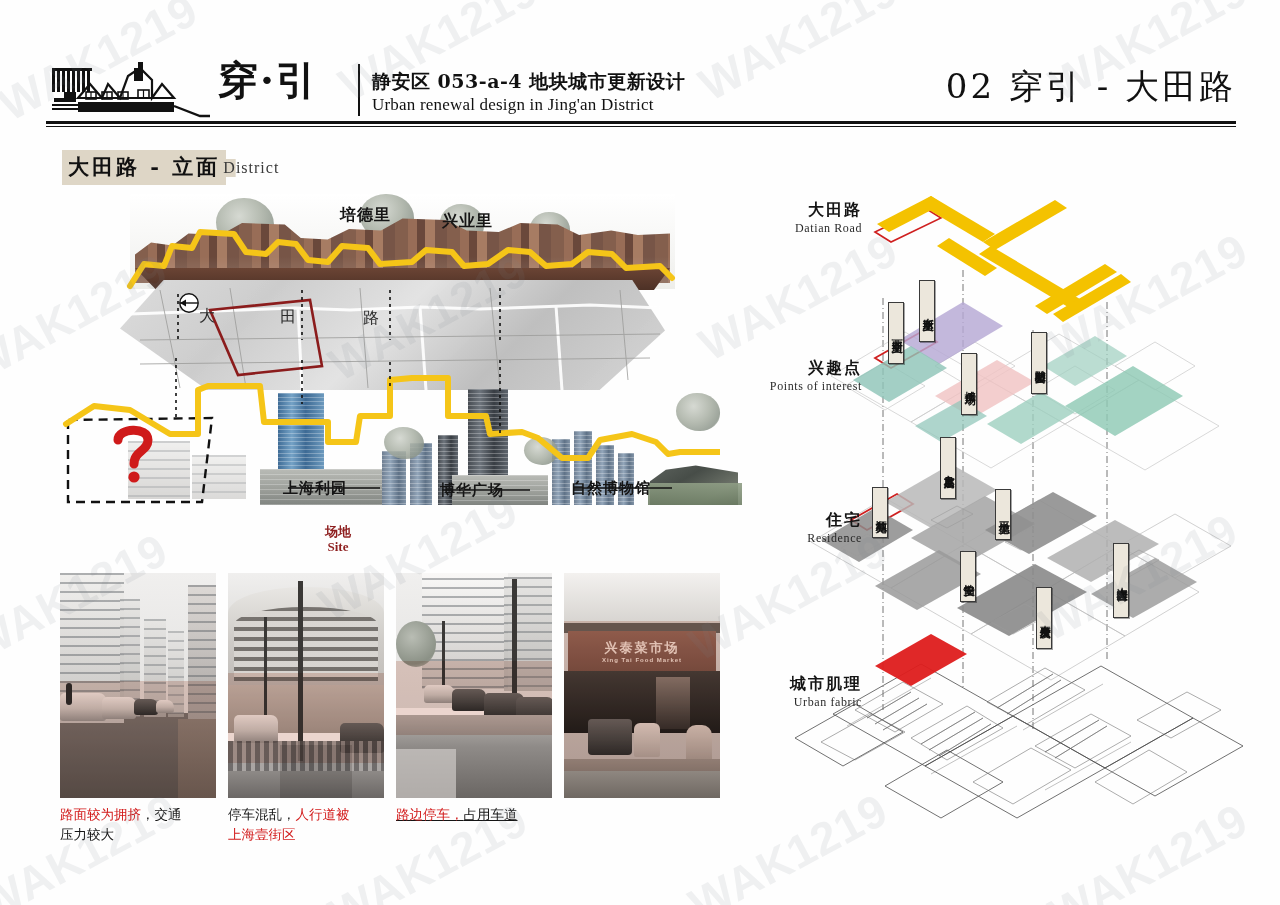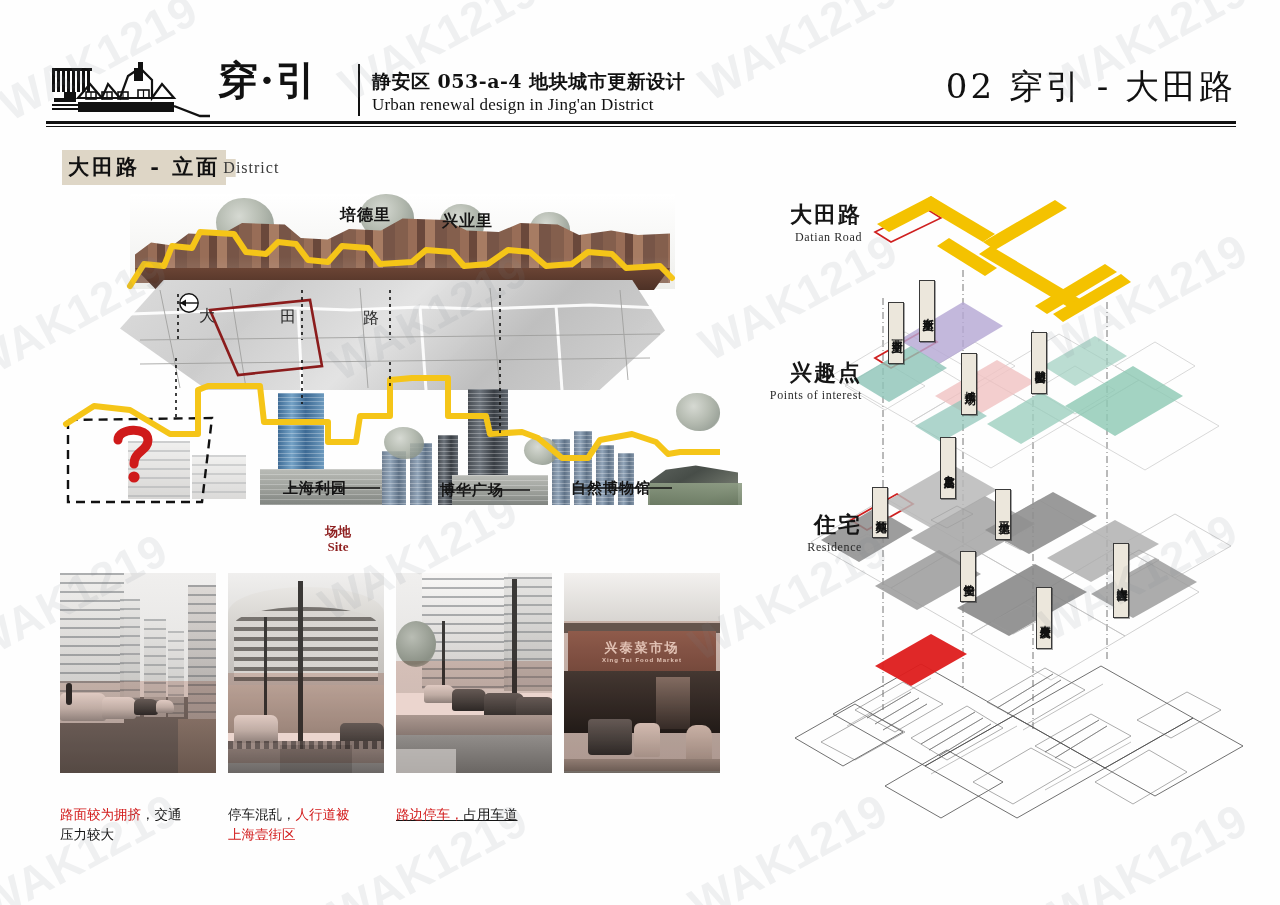--- a/index.html
+++ b/index.html
@@ -180,21 +180,21 @@
 
   .elev-tag {
     position: absolute;
     font-family: "DejaVu Serif", serif; font-size: 16px; font-weight: 700; color: #151515;
     white-space: nowrap; letter-spacing: 1px;
   }
   .elev-tag.small { font-size: 15px; }
 
   
   .situation { position: absolute; left: 60px; top: 573px; width: 660px; height: 290px; }
-  .sit-cell { position: absolute; top: 0; width: 156px; height: 200px; overflow: hidden; }
+  .sit-cell { position: absolute; top: 0; width: 156px; height: 225px; overflow: hidden; }
   .sit-photo { position: absolute; inset: 0; }
   .sit-cap {
     position: absolute; top: 232px; width: 162px;
     font-family: "DejaVu Serif", serif; font-size: 13.5px; line-height: 1.45; color: #151515;
   }
   .sit-cap .hl { color: #d21a1a; }
 
   
   .ph-sky { position: absolute; left: 0; top: 0; right: 0; height: 55%; background: linear-gradient(to bottom,#f0efee,#e2e1df); }
   .ph-road { position: absolute; left: 0; bottom: 0; right: 0; height: 45%; background: linear-gradient(to bottom,#8e8a87,#6b6765); }
@@ -217,21 +217,21 @@
   }
   .market-sign .cn { font-size: 13px; }
   .market-sign .en { font-size: 6px; letter-spacing: 1px; font-family: "Liberation Sans", sans-serif; }
 
   
   .surr { position: absolute; left: 735px; top: 190px; width: 520px; height: 680px; }
   .surr-svg { position: absolute; left: 0; top: 0; }
 
   .layer-label { position: absolute; text-align: right; width: 120px; }
   .layer-label .cn {
-    display:block; font-family: "DejaVu Serif", serif; font-size: 22px; font-weight: 700; color: #151515; letter-spacing: 2px;
+    display:block; font-family: "DejaVu Serif", serif; font-size: 16px; font-weight: 700; color: #151515; letter-spacing: 2px;
   }
   .layer-label .en {
     display:block; font-family: "Liberation Serif", serif; font-size: 12px; color: #2a2a2a; letter-spacing: 0.6px;
   }
 
   .vtag {
     position: absolute;
     background: #ece7dc;
     border: 1px solid #3a3a3a;
     font-family: "DejaVu Serif", serif;
@@ -668,20 +668,24 @@
     <span class="en">Datian Road</span>
   </div>
   <div class="layer-label" style="left:722px; top:358px; width:140px;">
     <span class="cn">兴趣点</span>
     <span class="en">Points of interest</span>
   </div>
   <div class="layer-label" style="left:742px; top:510px;">
     <span class="cn">住宅</span>
     <span class="en">Residence</span>
   </div>
+  <div class="layer-label" style="left:734px; top:674px; width:128px;">
+    <span class="cn">城市肌理</span>
+    <span class="en">Urban fabric</span>
+  </div>
 
   <div class="vtag" style="left:888px; top:302px; height:62px;">西斯文里</div>
   <div class="vtag" style="left:919px; top:280px; height:62px;">东斯文里</div>
   <div class="vtag" style="left:961px; top:353px; height:62px;">博华广场</div>
   <div class="vtag" style="left:1031px; top:332px; height:62px;">雕塑公园</div>
   <div class="vtag" style="left:940px; top:437px; height:62px;">良友高层</div>
   <div class="vtag" style="left:872px; top:487px; height:51px;">顺德苑</div>
   <div class="vtag" style="left:995px; top:489px; height:51px;">平德里</div>
   <div class="vtag" style="left:960px; top:551px; height:51px;">怡安里</div>
   <div class="vtag" style="left:1036px; top:587px; height:62px;">嘉发大厦</div>

